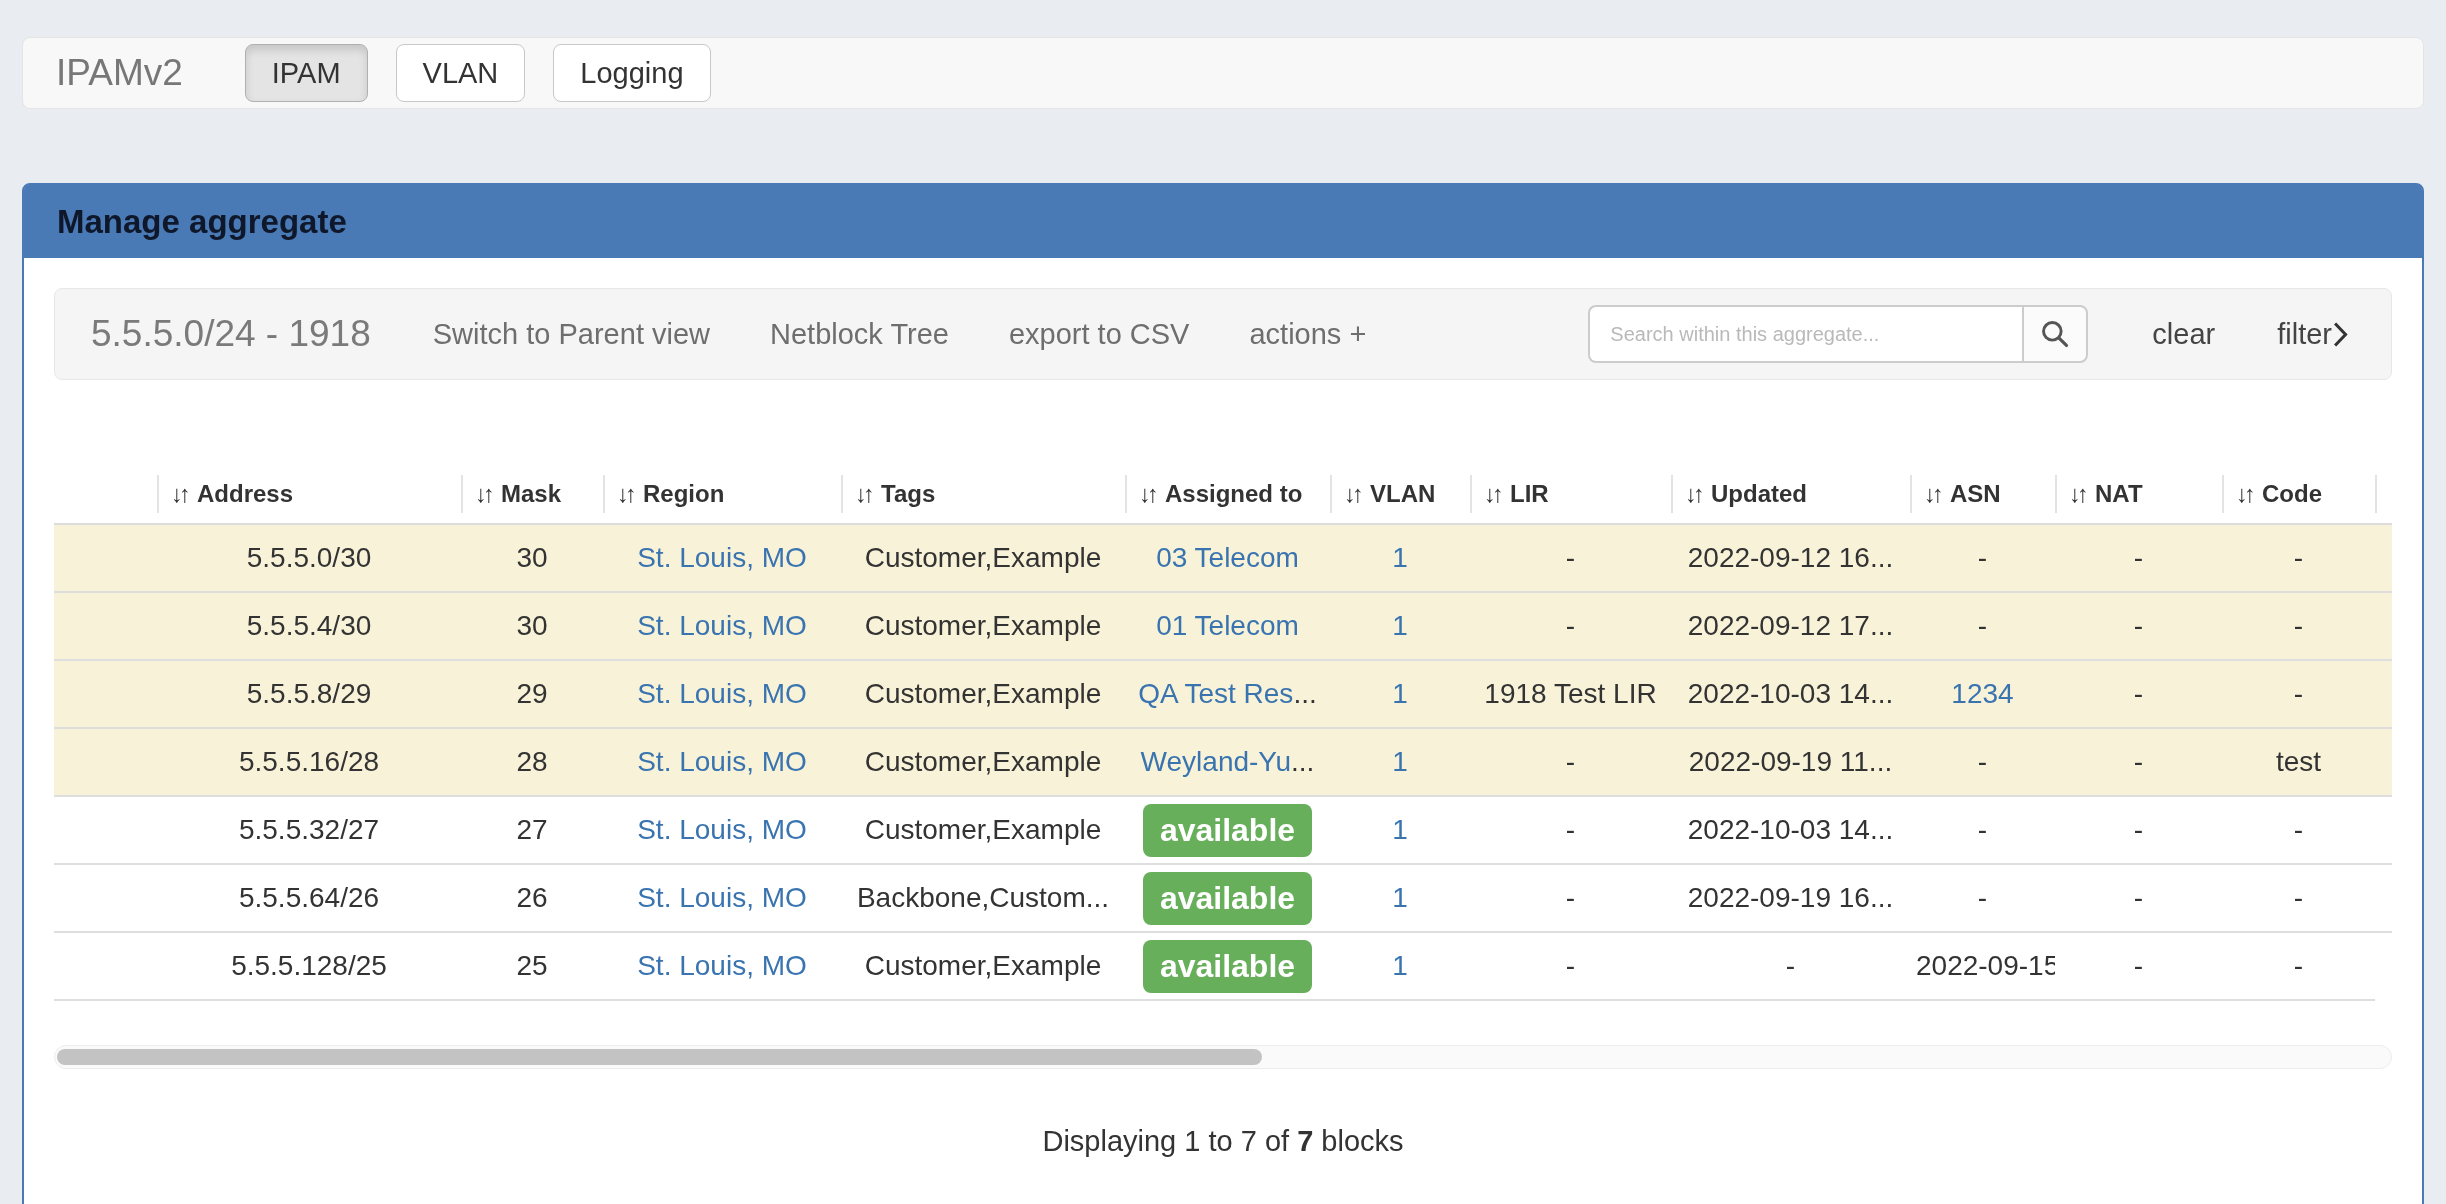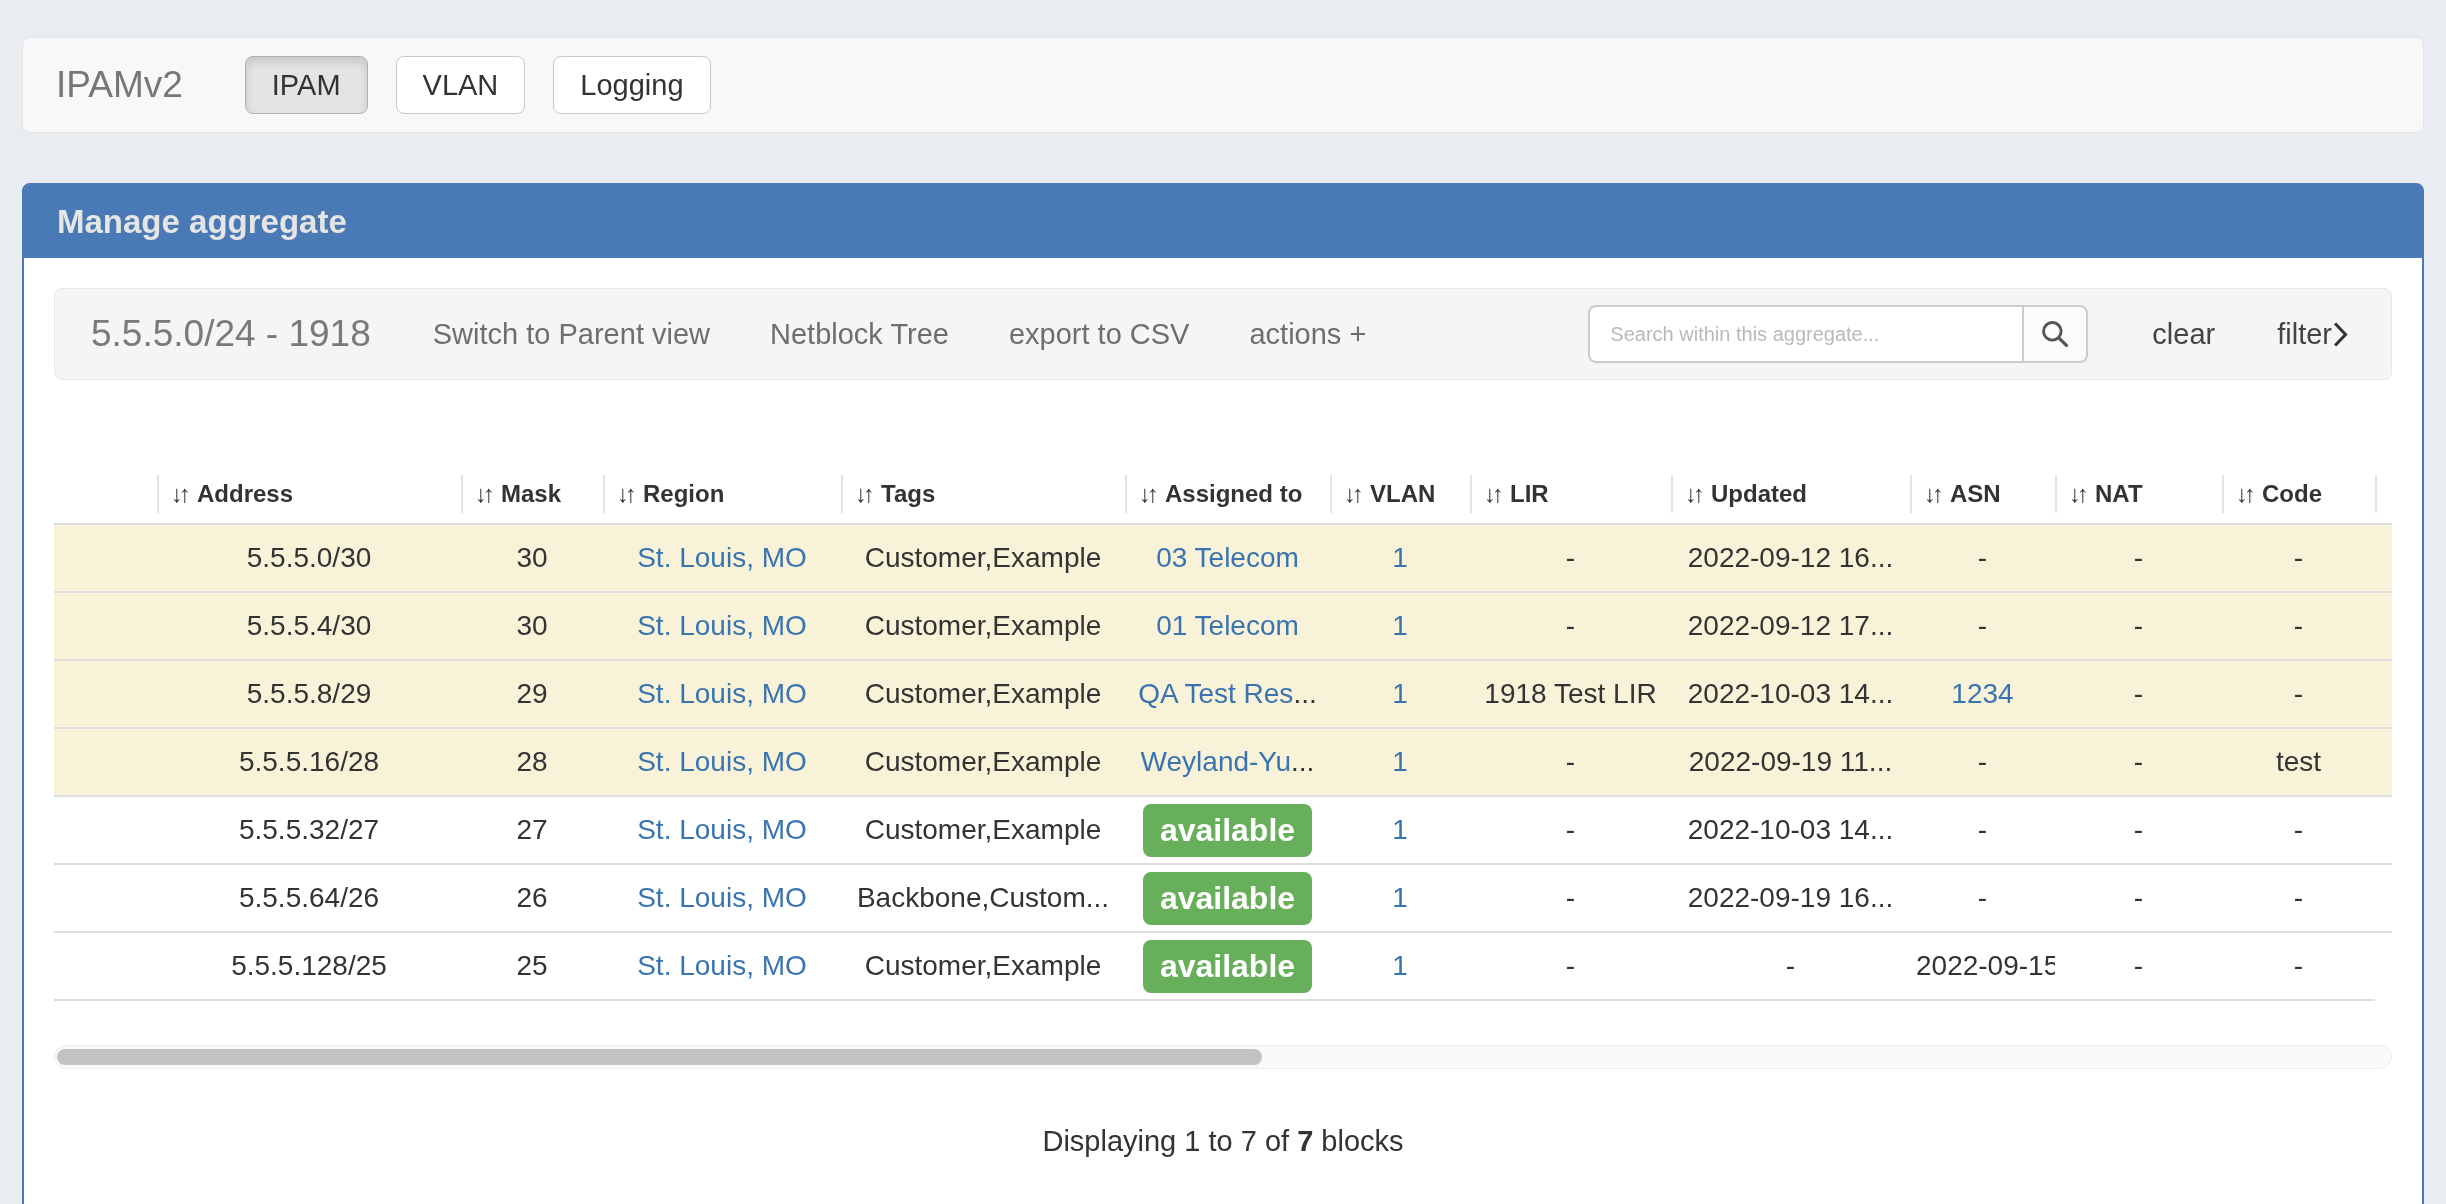--- a/index.html
+++ b/index.html
@@ -6,21 +6,21 @@
   html,body { margin:0; padding:0; }
   body {
     width:2446px; height:1204px; overflow:hidden;
     background:#e9edf2;
     font-family:"Liberation Sans", sans-serif;
     color:#333;
   }
 
   
   .navbar {
-    position:absolute; left:22px; top:37px; width:2402px; height:96px;
+    position:absolute; left:22px; top:37px; width:2402px; height:72px;
     background:#f8f8f8; border:1px solid #e4e4e4; border-radius:8px;
     display:flex; align-items:center; padding:0 33px;
   }
   .brand { font-size:37px; color:#777; margin-right:62px; }
   .nav-btn {
     font-family:inherit; font-size:29px; color:#333;
     background:#fff; border:1px solid #c8c8c8; border-radius:8px;
     height:58px; padding:0 26px; margin-right:28px; cursor:pointer;
   }
   .nav-btn.active {
@@ -29,21 +29,21 @@
   }
 
   
   .panel {
     position:absolute; left:22px; top:183px; width:2402px; height:1060px;
     border:2px solid #4a7ab5; border-radius:8px 8px 0 0; background:#fff;
   }
   .panel-heading {
     height:73px; background:#4a7ab5; border-radius:5px 5px 0 0;
     display:flex; align-items:center; padding:0 33px;
-    color:#e5e5e5; font-weight:bold; font-size:33px;
+    color:#0f172a; font-weight:bold; font-size:33px;
   }
   .panel-body { padding:30px 30px 0 30px; }
 
   
   .well {
     background:#f5f5f5; border:1px solid #e7e7e7; border-radius:8px;
     height:92px; display:flex; align-items:center; padding:0 36px;
   }
   .agg-label { font-size:37px; color:#7a7a7a; margin-right:62px; white-space:nowrap; }
   .tb-link { font-size:29px; color:#6e6e6e; margin-right:60px; cursor:pointer; white-space:nowrap; }

